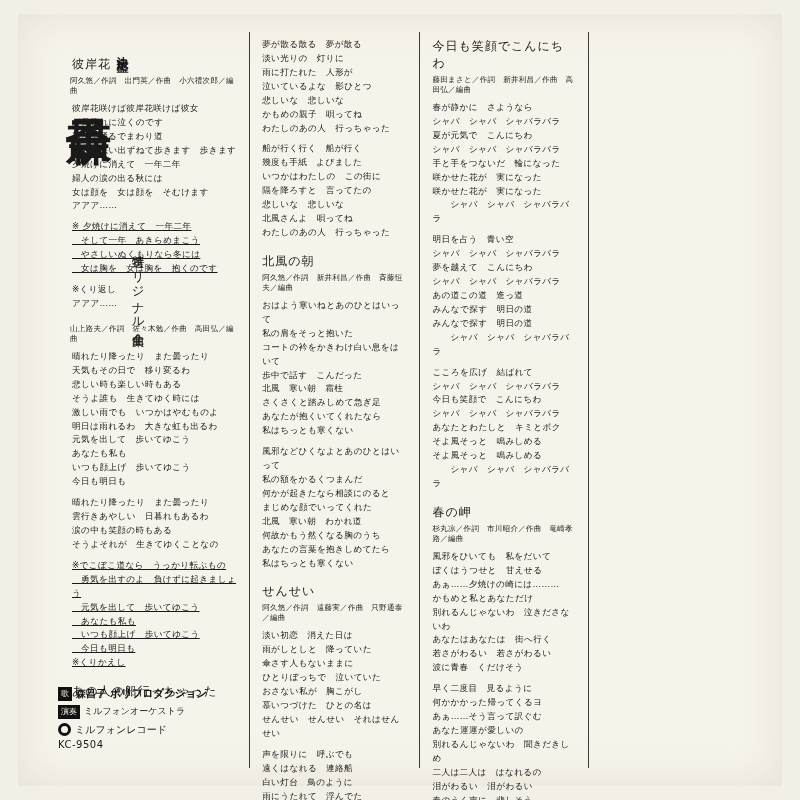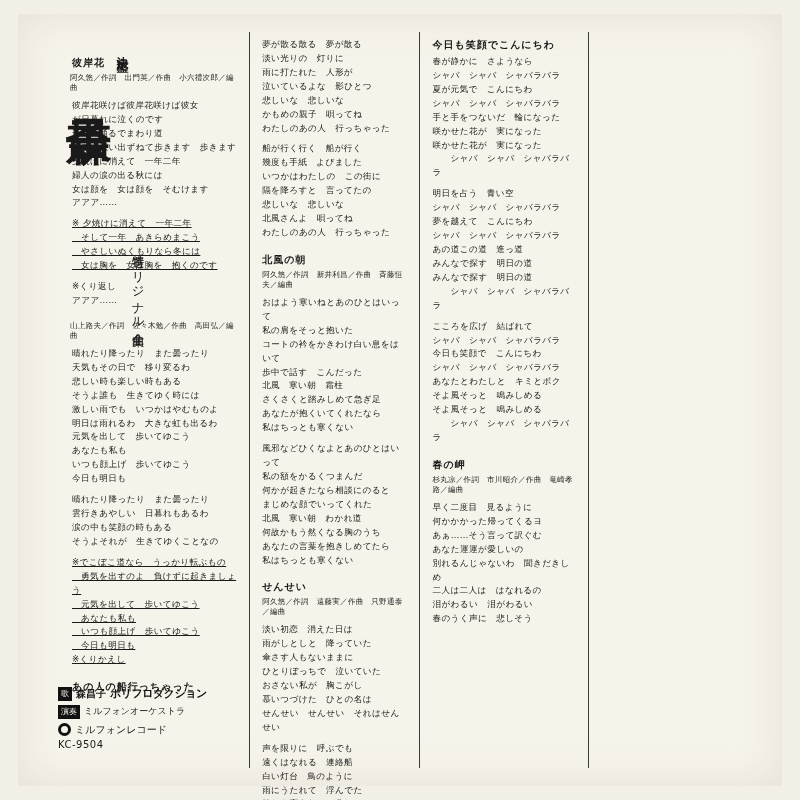--- a/index.html
+++ b/index.html
@@ -99,21 +99,21 @@
     content:"";position:absolute;left:3px;top:3px;
     width:7px;height:7px;border-radius:50%;
     background:#f6f3ea;
   }
   .catno{font-size:10px;letter-spacing:.5px;}
 
   
   .song{margin-bottom:13px;}
   .song-title{
     font-family:"DejaVu Serif","Liberation Serif",serif;
-    font-size:10px;font-weight:bold;
+    font-size:12px;font-weight:normal;
     letter-spacing:1px;
     margin-bottom:3px;
   }
   .song-credit{
     font-size:7.5px;
     letter-spacing:.3px;
     margin-bottom:6px;
     color:#222;
   }
   .verse{
@@ -267,20 +267,21 @@
 嬉しも言えない　悲しみに
 胸をいためた　ひとの名は
 せんせい　せんせい　それはせんせい</div>
 
         </div>
       </div>
 
       <div class="col c3 c3-top">
         <div class="song">
           <div class="song-title">今日も笑顔でこんにちわ</div>
+          <div class="song-credit">藤田まさと／作詞　新井利昌／作曲　高田弘／編曲</div>
           <div class="verse">春が静かに　さようなら
 シャバ　シャバ　シャバラバラ
 夏が元気で　こんにちわ
 シャバ　シャバ　シャバラバラ
 手と手をつないだ　輪になった
 咲かせた花が　実になった
 咲かせた花が　実になった
 　　シャバ　シャバ　シャバラバラ</div>
           <div class="verse">明日を占う　青い空
 シャバ　シャバ　シャバラバラ
@@ -295,20 +296,28 @@
 今日も笑顔で　こんにちわ
 シャバ　シャバ　シャバラバラ
 あなたとわたしと　キミとボク
 そよ風そっと　鳴みしめる
 そよ風そっと　鳴みしめる
 　　シャバ　シャバ　シャバラバラ</div>
         </div>
         <div class="song">
           <div class="song-title">春の岬</div>
           <div class="song-credit">杉丸凉／作詞　市川昭介／作曲　竜崎孝路／編曲</div>
+          <div class="verse">風邪をひいても　私をだいて
+ぼくはうつせと　甘えせる
+あぁ……夕焼けの崎には………
+かもめと私とあなただけ
+別れるんじゃないわ　泣きださないわ
+あなたはあなたは　街へ行く
+若さがわるい　若さがわるい
+波に青春　くだけそう</div>
           <div class="verse">早く二度目　見るように
 何かかかった帰ってくるヨ
 あぁ……そう言って訳ぐむ
 あなた運運が愛しいの
 別れるんじゃないわ　聞きだきしめ
 二人は二人は　はなれるの
 泪がわるい　泪がわるい
 春のうく声に　悲しそう</div>
 
         </div>

